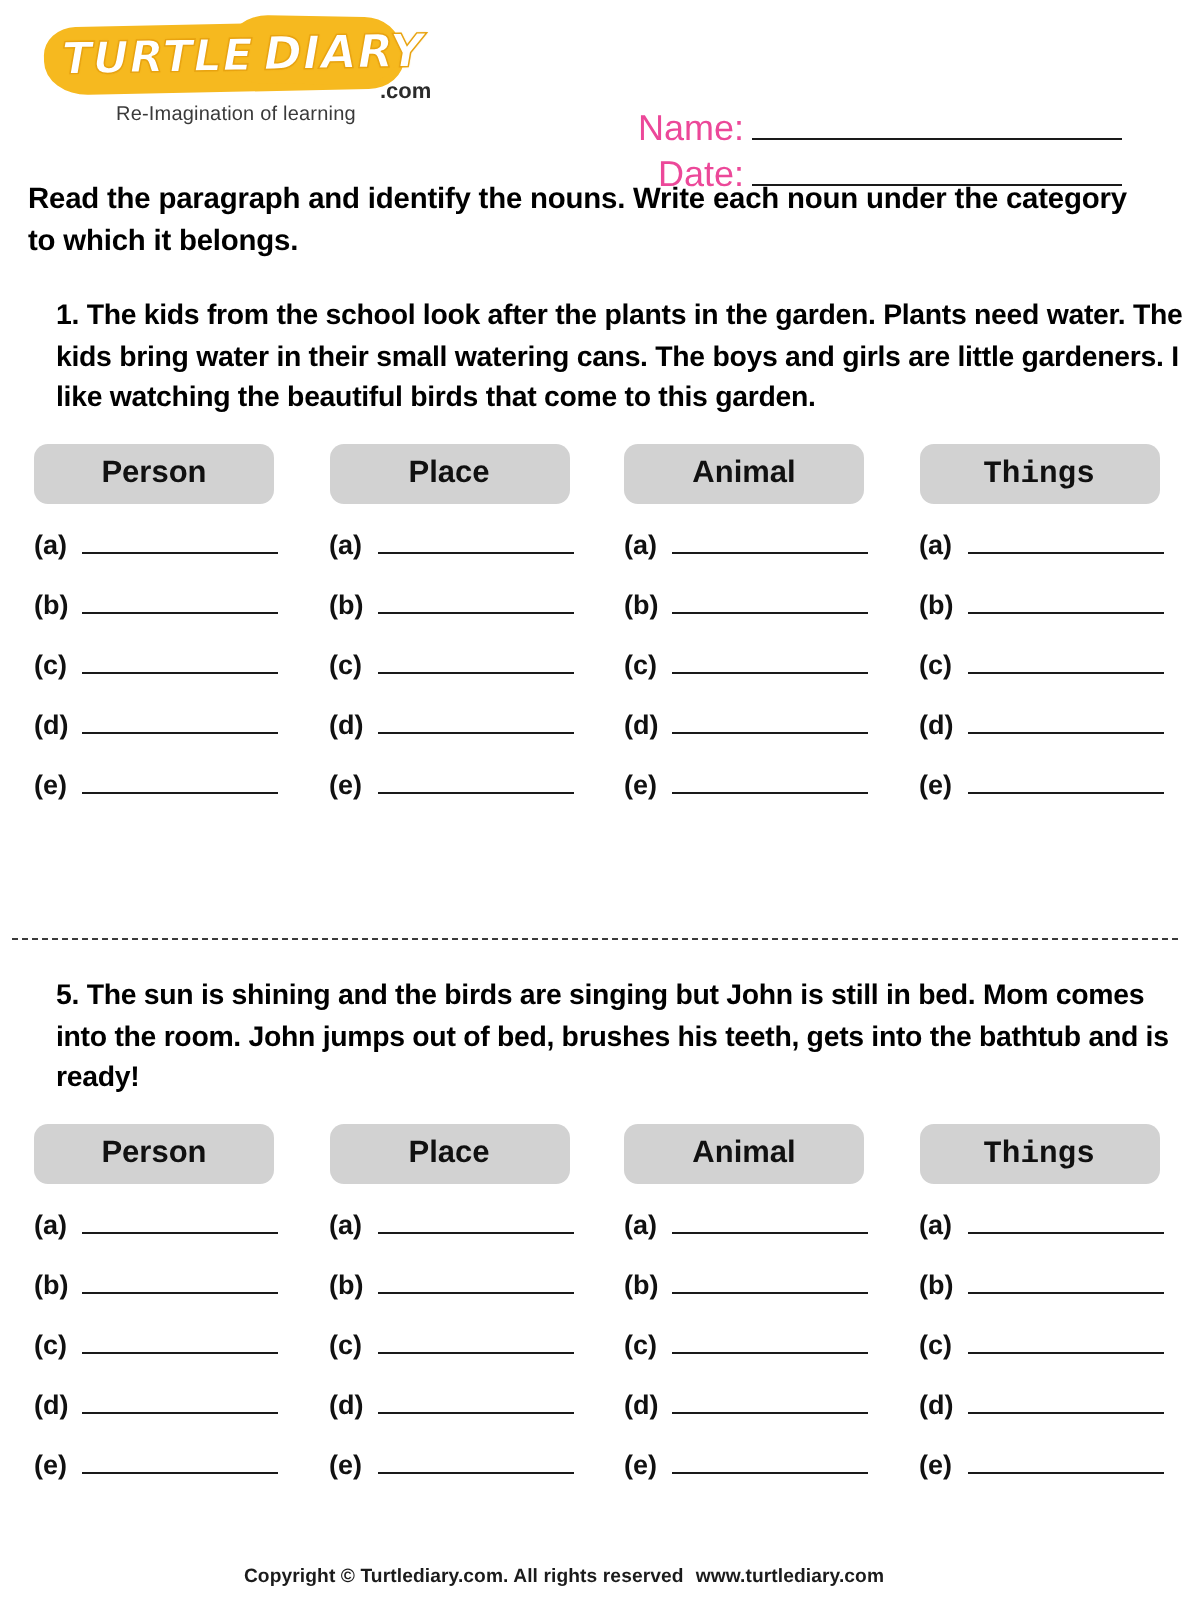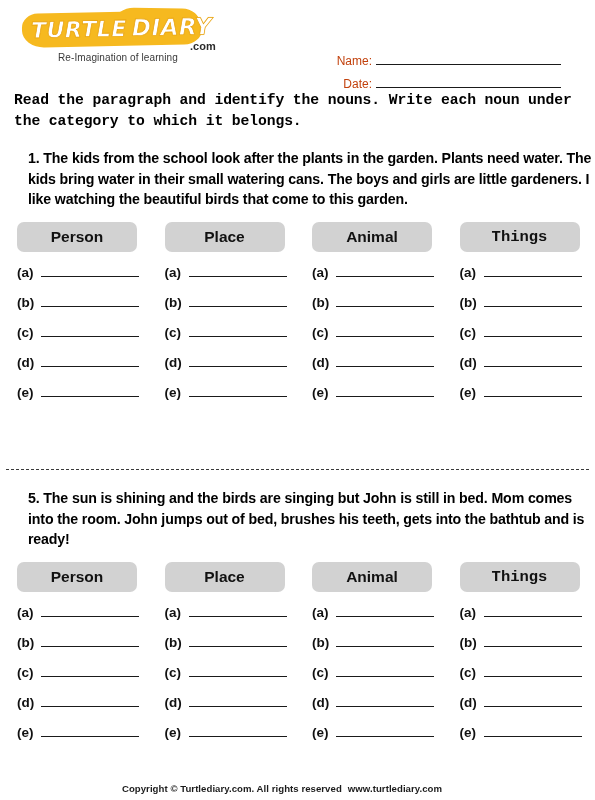--- a/index.html
+++ b/index.html
@@ -96,43 +96,42 @@
     top: 8px;
     width: 270px;
   }
   .field-row {
     display: flex;
     align-items: baseline;
     justify-content: flex-end;
     height: 23px;
   }
   .field-label {
-    font-size: 12px;
-    color: #c2410c;
+    font-size: 18px;
+    color: #ec4899;
     white-space: nowrap;
     margin-right: 4px;
     margin-top: 46px;
   }
   .field-line {
     width: 185px;
     border-bottom: 1.6px solid #1a1a1a;
     height: 14px;
   }
 
   
   .instruction {
     position: absolute;
     left: 14px;
     top: 90px;
     width: 566px;
     font-size: 14.7px;
     font-weight: bold;
     line-height: 1.42;
     letter-spacing: -0.1px;
-    font-family: Liberation Mono, monospace;
   }
 
   
   .section {
     position: absolute;
     left: 0;
     width: 595px;
     padding-left: 12px;
   }
   .section-1 { top: 148px; }

